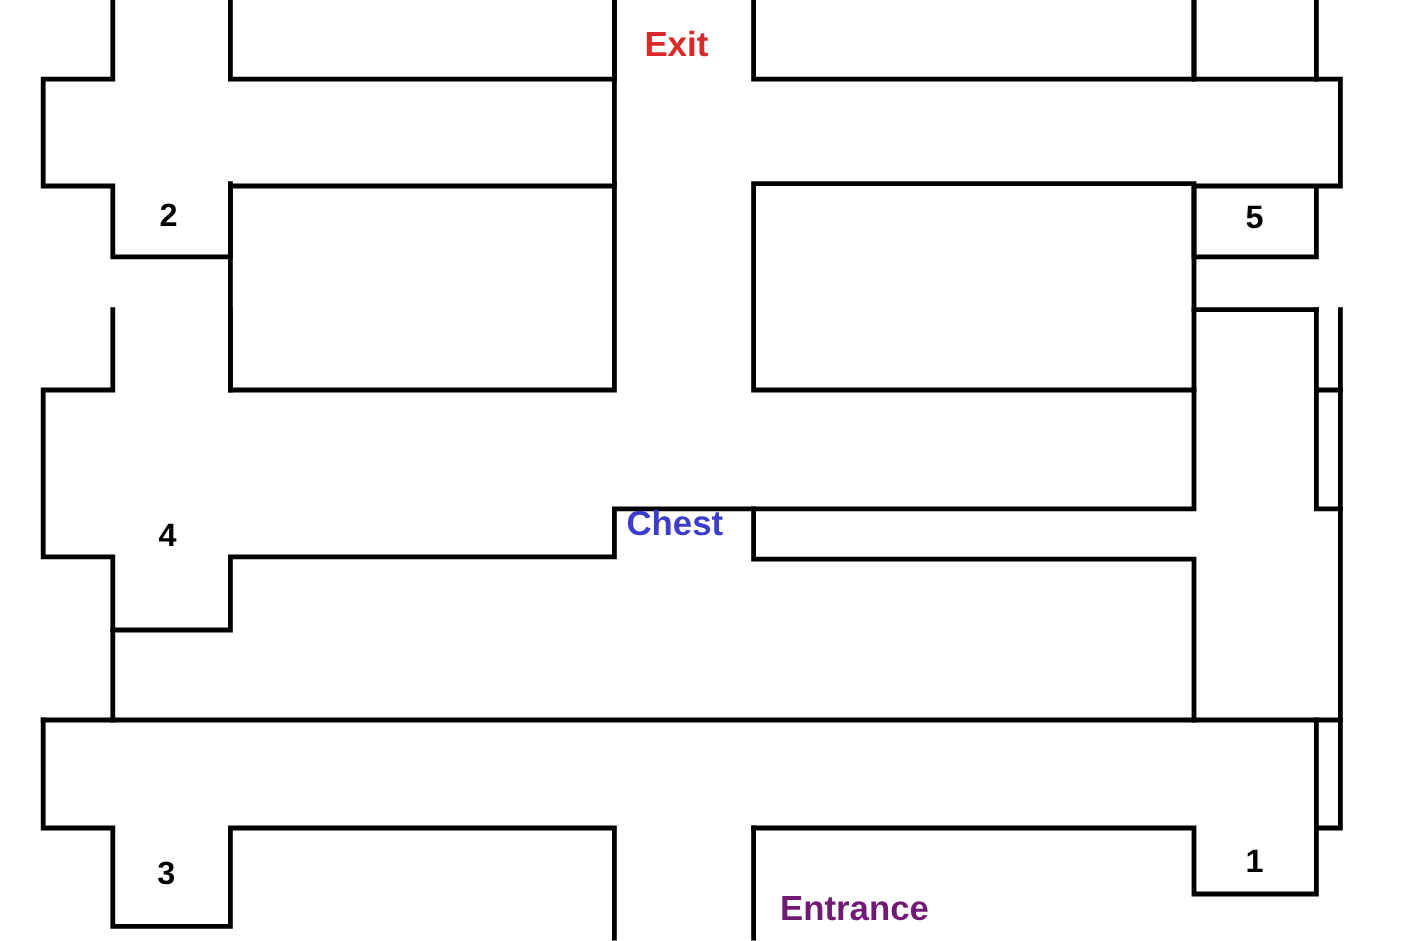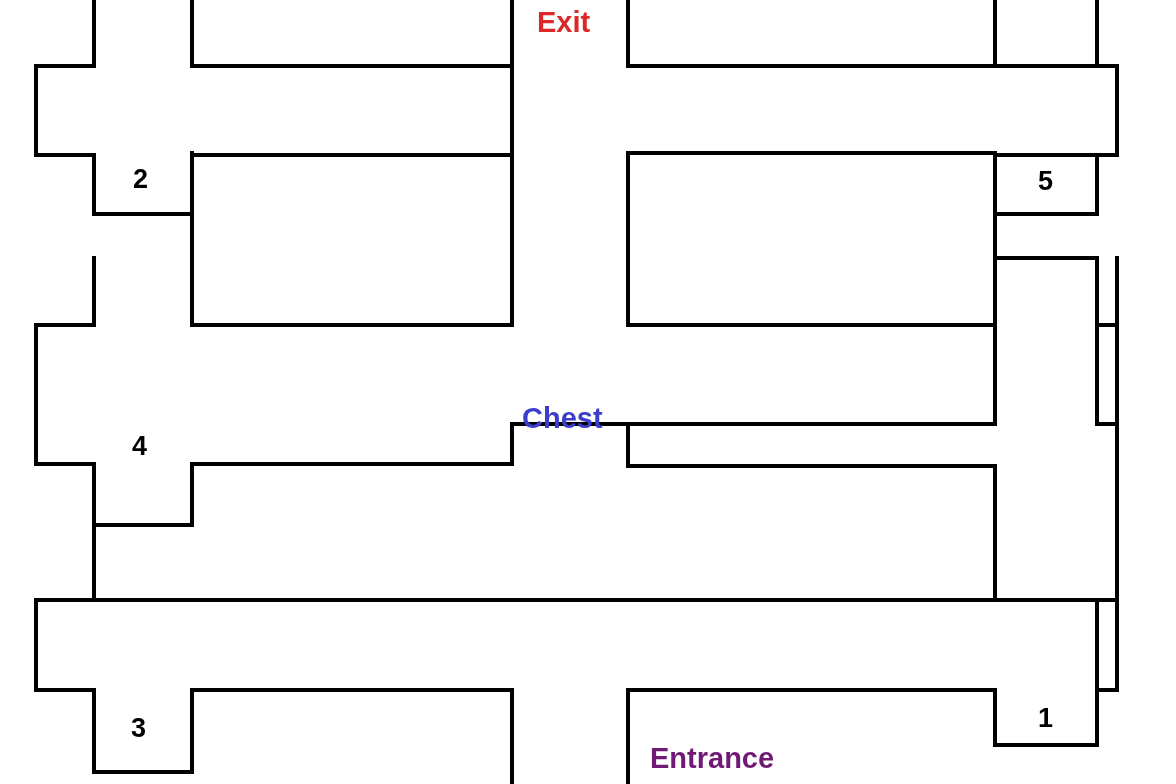--- a/index.html
+++ b/index.html
@@ -75,18 +75,18 @@
         <path class="wall" d="M 1097 600 L 1097 690" stroke="#000000" stroke-width="4"></path>
       </g>
   </svg>
 
   <div id="label-layer">
       <div class="map-label room-number" style="left: 1038px; top: 705px; color: rgb(0, 0, 0);">1</div>
       <div class="map-label room-number" style="left: 133px; top: 166px; color: rgb(0, 0, 0);">2</div>
       <div class="map-label room-number" style="left: 131px; top: 715px; color: rgb(0, 0, 0);">3</div>
       <div class="map-label room-number" style="left: 132px; top: 433px; color: rgb(0, 0, 0);">4</div>
       <div class="map-label room-number" style="left: 1038px; top: 168px; color: rgb(0, 0, 0);">5</div>
-      <div class="map-label marker-label" style="left: 537px; top: 8px; color: rgb(220, 40, 40);">Exit</div>
-      <div class="map-label marker-label" style="left: 522px; top: 404px; color: rgb(61, 61, 204); text-align: center;">Chest</div>
+      <div class="map-label marker-label" style="left: 537px; top: 24px; color: rgb(220, 40, 40);">Exit</div>
+      <div class="map-label marker-label" style="left: 522px; top: 423px; color: rgb(61, 61, 204); text-align: center;">Chest</div>
       <div class="map-label marker-label" style="left: 650px; top: 744px; color: #701a75;">Entrance</div>
     </div>
 
 </div>
 
 </body></html>

